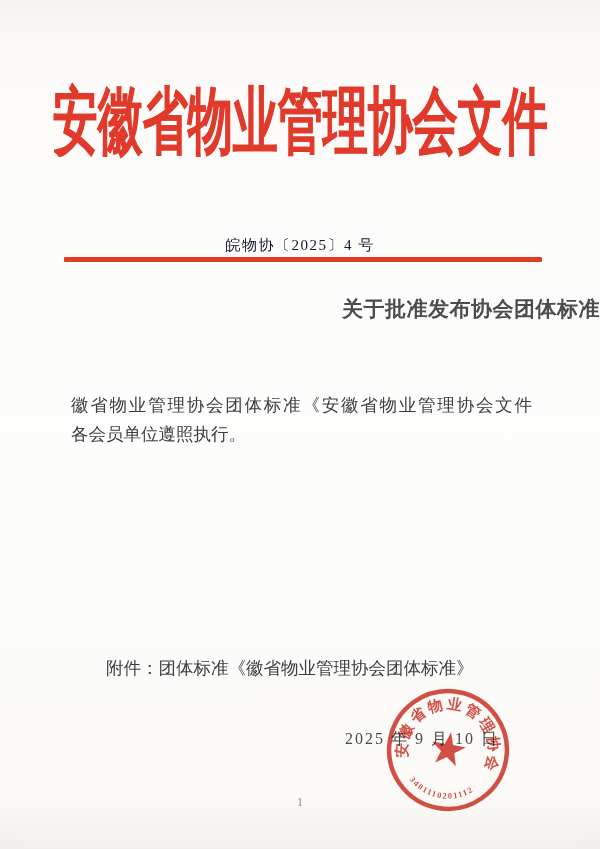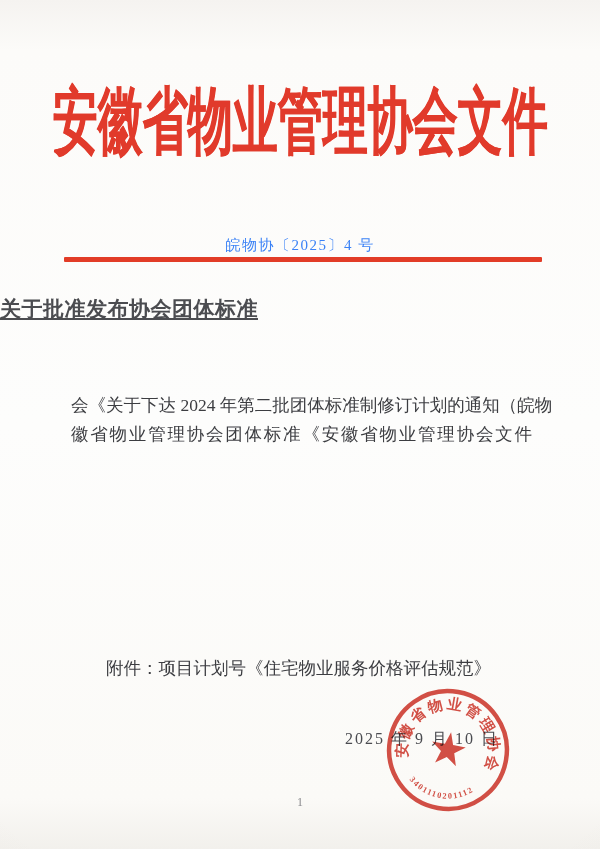--- a/index.html
+++ b/index.html
@@ -29,41 +29,40 @@
     white-space: nowrap;
     text-shadow: 0.5px 0 0 #e13a2b;
   }
 
   
   .doc-number {
     top: 236px; left: 0; right: 0;
     text-align: center;
     font-size: 15px;
     letter-spacing: 1.5px;
-    color: #3b82f6;
+    color: #0f172a;
   }
 
   
   .red-rule {
     top: 257px; left: 64px;
     width: 478px; height: 4.5px;
     background: #e23c27;
     border-radius: 1px;
   }
 
   
   .doc-title {
     top: 294px; left: 0; right: 0;
-    text-align: left;
+    text-align: right;
     font-size: 21px;
     font-weight: bold;
     line-height: 30px;
     color: #4b4c50;
     letter-spacing: 0.5px;
-    text-decoration: underline;
   }
 
   
   .body-block {
     top: 391px; left: 71px;
     width: 461px;
     font-size: 17.5px;
     line-height: 29.4px;
     color: #3c3d41;
   }
@@ -125,25 +124,25 @@
 
 <div class="abs doc-number">皖物协〔2025〕4 号</div>
 
 <div class="abs red-rule"></div>
 
 <div class="abs doc-title">
   <div>关于批准发布协会团体标准</div>
 </div>
 
 <div class="abs body-block">
-  <div class="body-line">会《关于下达 2024 年第二批团体标准制修订计划的通知（皖物</div>
   <div class="body-line">徽省物业管理协会团体标准《安徽省物业管理协会文件</div>
+  <div class="body-line last">各会员单位遵照执行。</div>
 </div>
 
-<div class="abs attachment">附件：项目计划号《住宅物业服务价格评估规范》</div>
+<div class="abs attachment">附件：团体标准《徽省物业管理协会团体标准》</div>
 
 <div class="abs date-line">2025 年 9 月 10 日</div>
 
 <div class="abs seal">
   <svg viewBox="0 0 200 200" xmlns="http://www.w3.org/2000/svg">
     <defs>
       <path id="sealTopArc" d="M 39.9 121.9 A 64 64 0 1 1 160.1 121.9"></path>
       <path id="sealBottomArc" d="M 37.7 143.6 A 76 76 0 0 0 162.3 143.6"></path>
     </defs>
     <circle cx="100" cy="100" r="92" fill="none" stroke="#cf382d" stroke-width="7"></circle>

